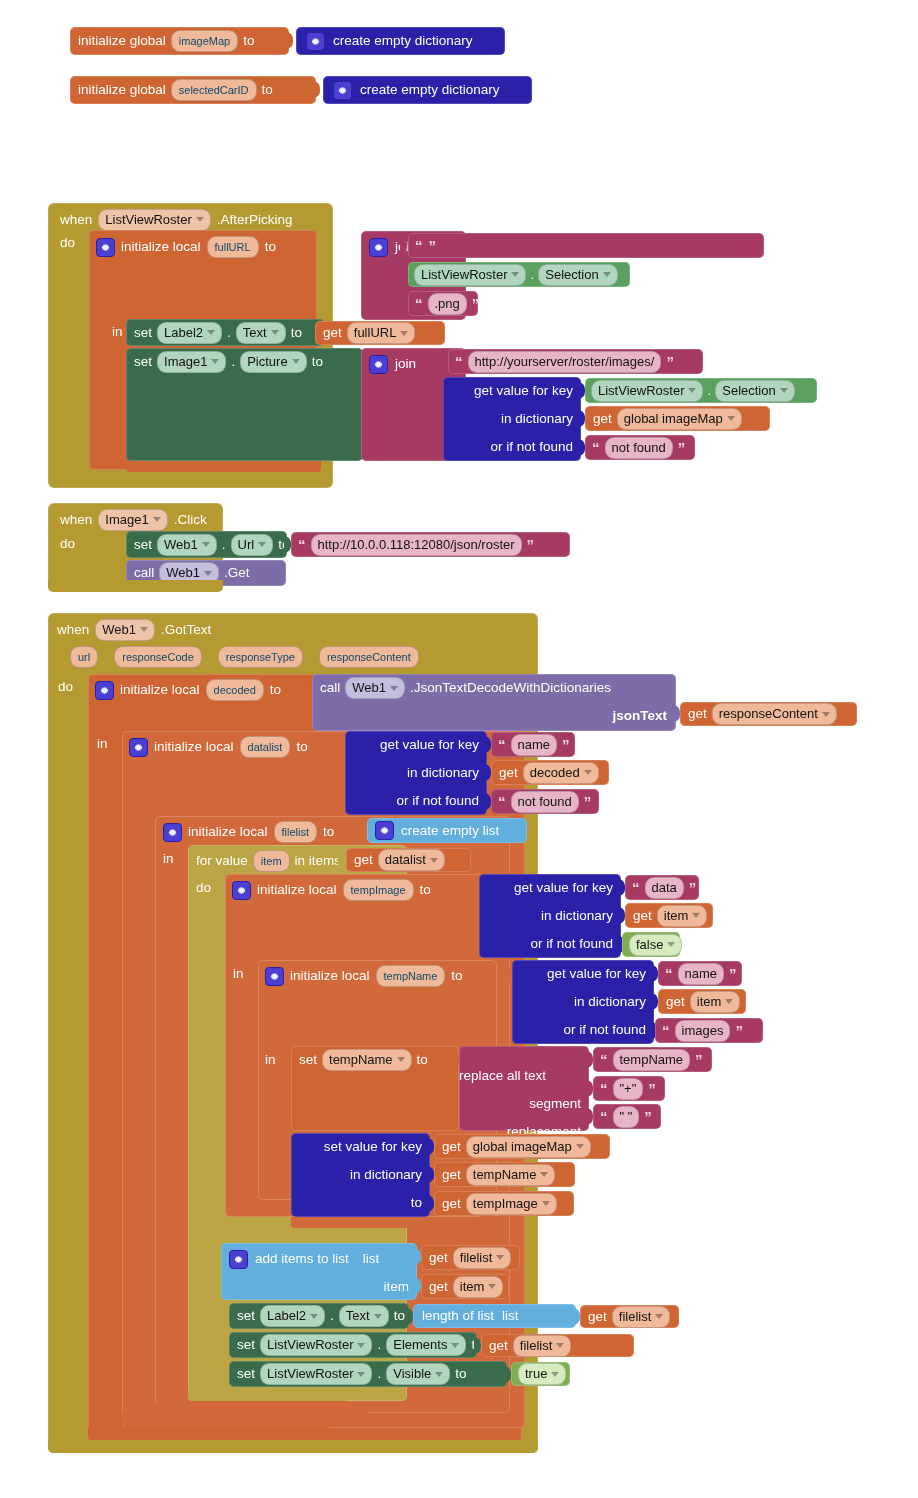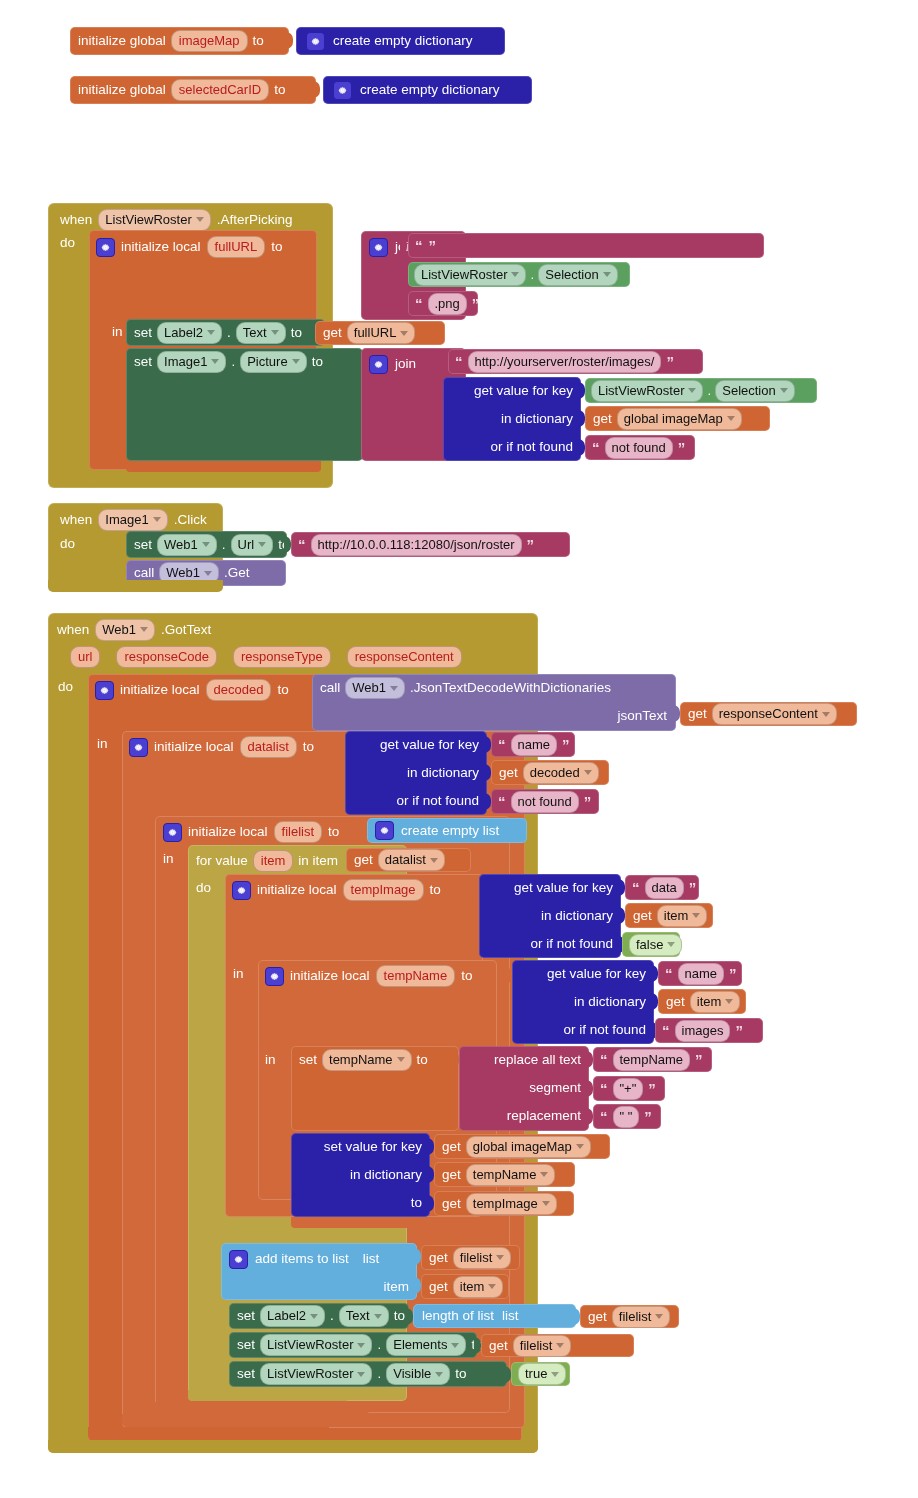--- a/index.html
+++ b/index.html
@@ -21,23 +21,23 @@
          padding:1px 6px;line-height:16px;height:18px;
          border:1px solid rgba(0,0,0,.18);font-size:13px;}
   .field.greenf{background:#b2d6bd;}
   .field.pinkf{background:#e8b5c8;}
   .field.purplef{background:#c4bedd;}
   .field.plain{background:#efc3a8;}
   .field.lgreen{background:#d5ecc0;}
   .caret{width:0;height:0;border-left:4px solid transparent;
          border-right:4px solid transparent;border-top:5px solid rgba(0,0,0,.33);
          display:inline-block;margin-left:1px;}
-  .varpill{display:inline-flex;align-items:center;background:#f0b99a;color:#b91c1c;
+  .varpill{display:inline-flex;align-items:center;background:#f0b99a;color:#0c4a6e;
            border-radius:9px;padding:1px 7px;height:18px;line-height:16px;
-           border:1px solid rgba(0,0,0,.2);font-size:13px;}
+           border:1px solid rgba(0,0,0,.2);font-size:11px;}
 
   .quote{color:#f2d8e2;font-size:15px;font-weight:bold;line-height:1;
          padding:0 1px;}
   .gear{width:17px;height:17px;border-radius:4px;background:#4a3fd0;
         border:1px solid #2a1fa8;display:inline-flex;align-items:center;
         justify-content:center;flex:0 0 auto;}
   .gear svg{display:block}
 
   
   .c-orange{background:#cf6532;}        
@@ -358,21 +358,21 @@
 
 <div class="blk c-purple edge" style="left:312px;top:674px;width:364px;height:57px;">
   <div class="row" style="height:28px;padding-left:8px;gap:5px;">
     <span class="lbl">call</span>
     <span class="field purplef">
       <span>Web1</span>
         <i class="caret"></i>
     </span>
     <span class="lbl">.JsonTextDecodeWithDictionaries</span>
   </div>
-  <div class="row" style="height:28px;justify-content:flex-end;padding-right:9px;">
+  <div class="row" style="height:28px;justify-content:flex-end;padding-right:9px;font-weight:bold;">
     <span class="lbl">jsonText</span>
   </div>
 </div>
 <div class="socket" style="position:absolute;left:673px;top:705px;background:#7d6ca8;"></div>
 <div class="blk c-orange edge" style="left:680px;top:702px;width:177px;height:24px;">
   <div class="row" style="height:24px;padding-left:8px;gap:5px;">
     <span class="lbl">get</span>
     <span class="field">
       <span>responseContent</span>
         <i class="caret"></i>
@@ -603,21 +603,21 @@
       <span>tempName</span>
         <i class="caret"></i>
     </span>
     <span class="lbl">to</span>
   </div>
 </div>
 <div class="socket" style="position:absolute;left:452px;top:1051px;background:#cf6532;"></div>
 
 <div class="blk c-magenta edge" style="left:459px;top:1046px;width:130px;height:85px;"></div>
 <div style="position:absolute;left:459px;top:1046px;width:130px;height:85px;">
-  <div class="row" style="height:28px;justify-content:flex-end;padding-right:8px;">
+  <div class="row" style="height:28px;padding-right:8px;margin-top:16px;">
     <span class="lbl">replace all text</span>
     </div>
   <div class="row" style="height:28px;justify-content:flex-end;padding-right:8px;">
     <span class="lbl">segment</span>
     </div>
   <div class="row" style="height:28px;justify-content:flex-end;padding-right:8px;">
     <span class="lbl">replacement</span>
     </div>
 </div>
 <div class="socket" style="position:absolute;left:586px;top:1051px;background:#a63a62;"></div>

